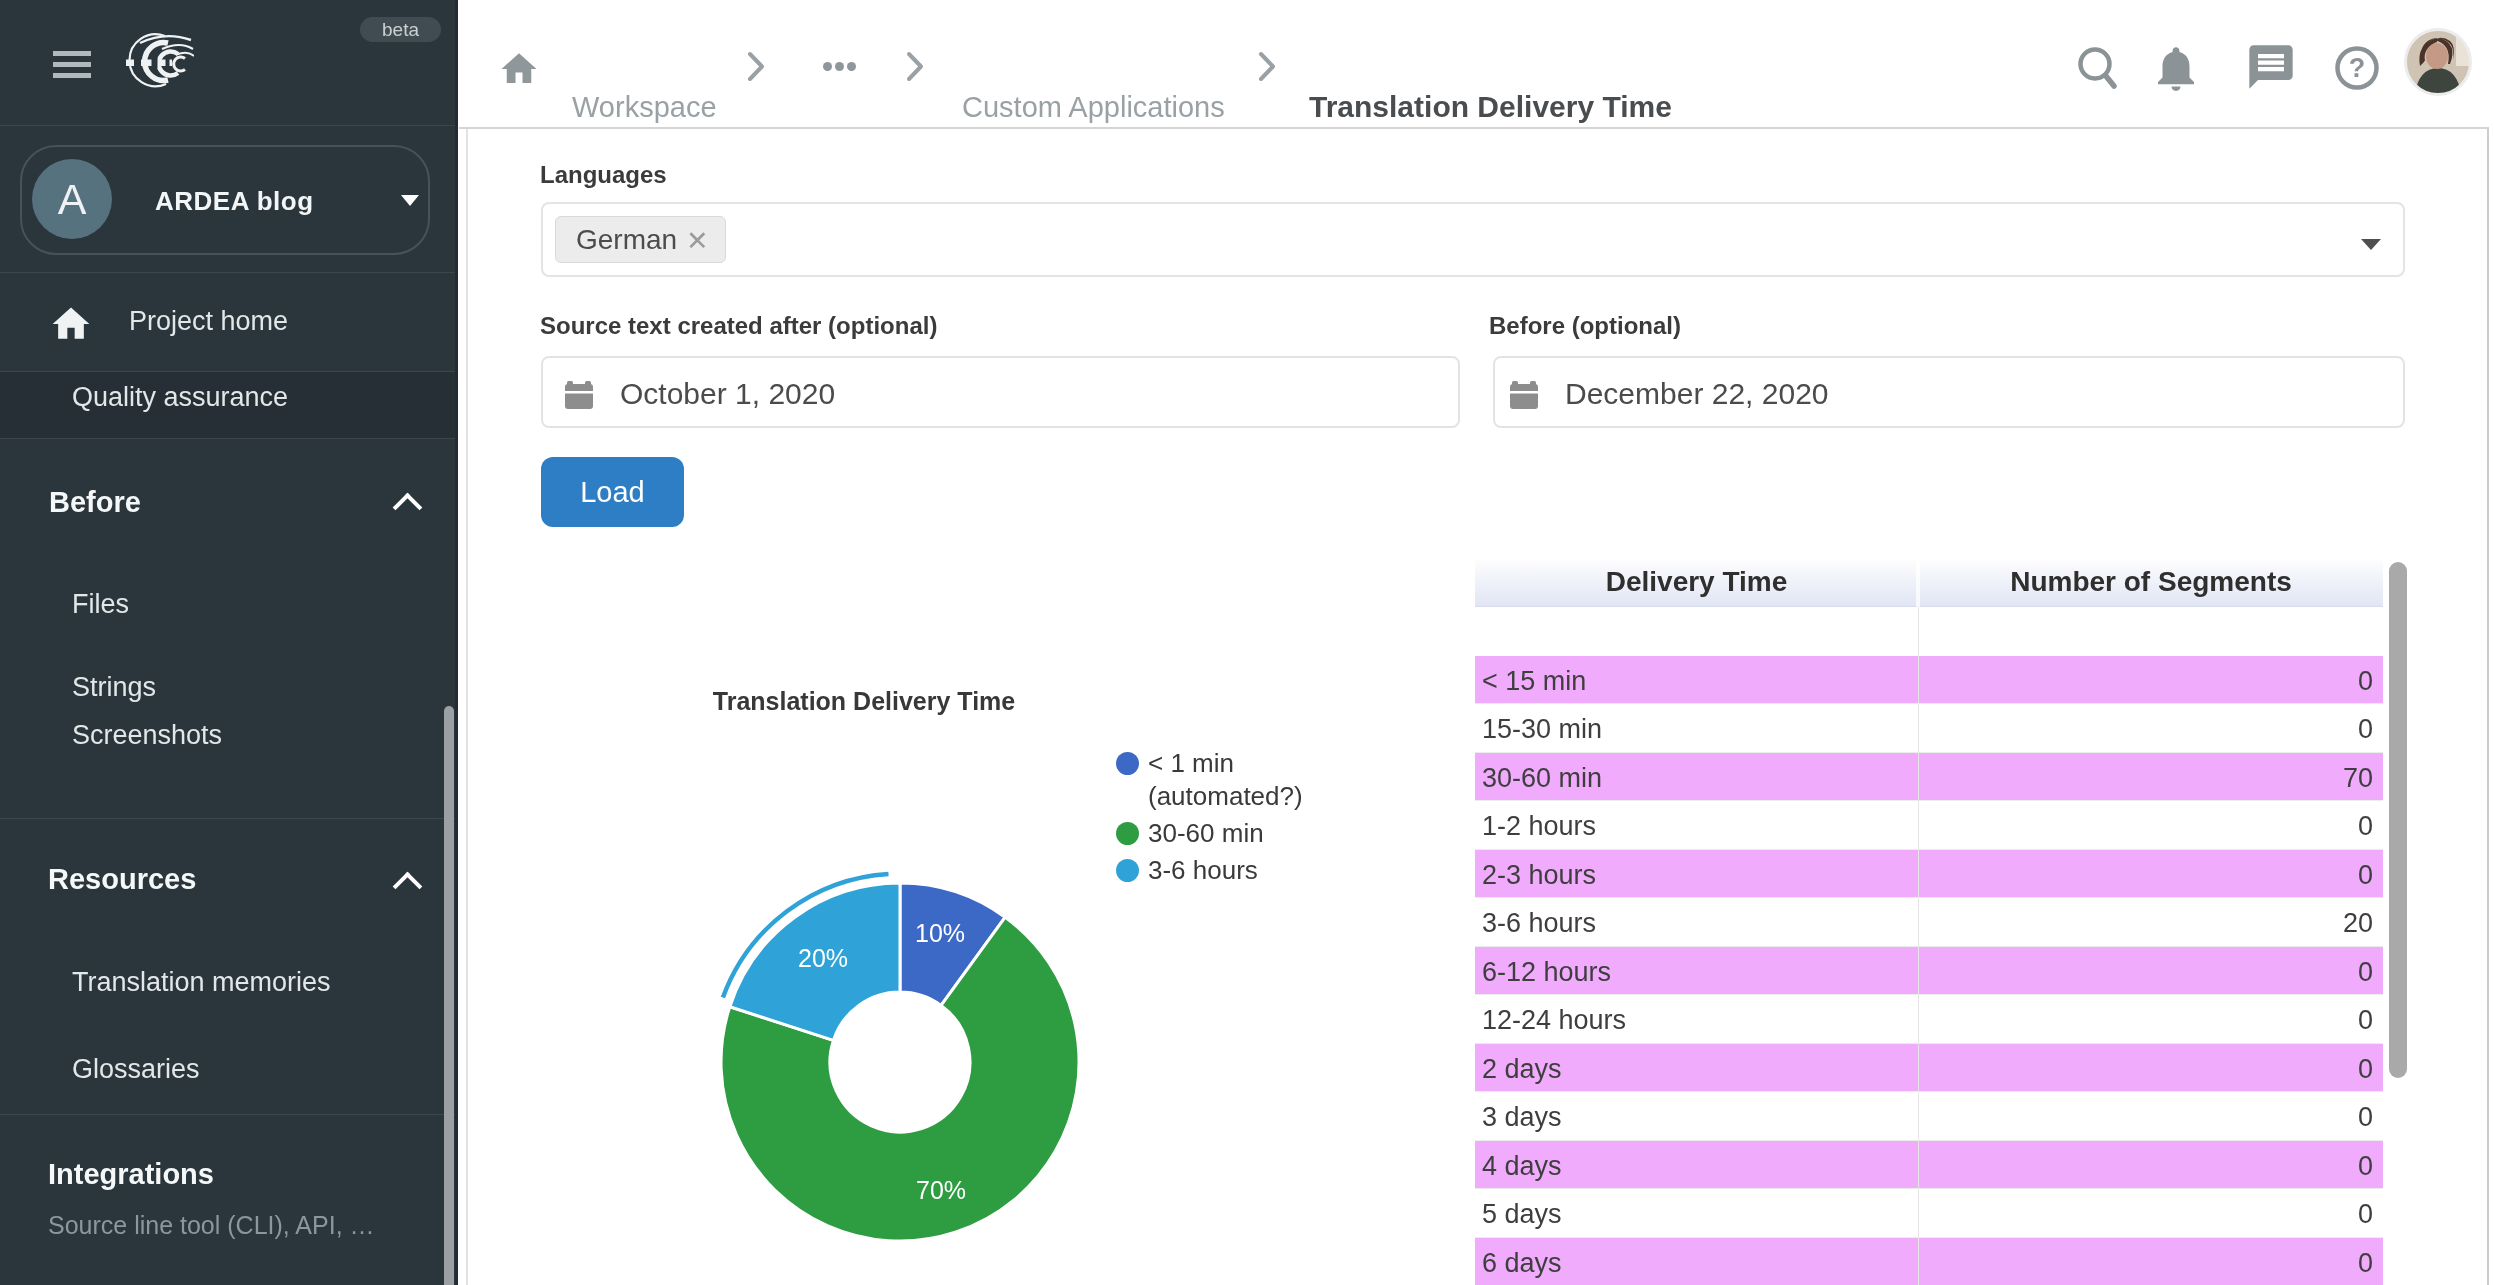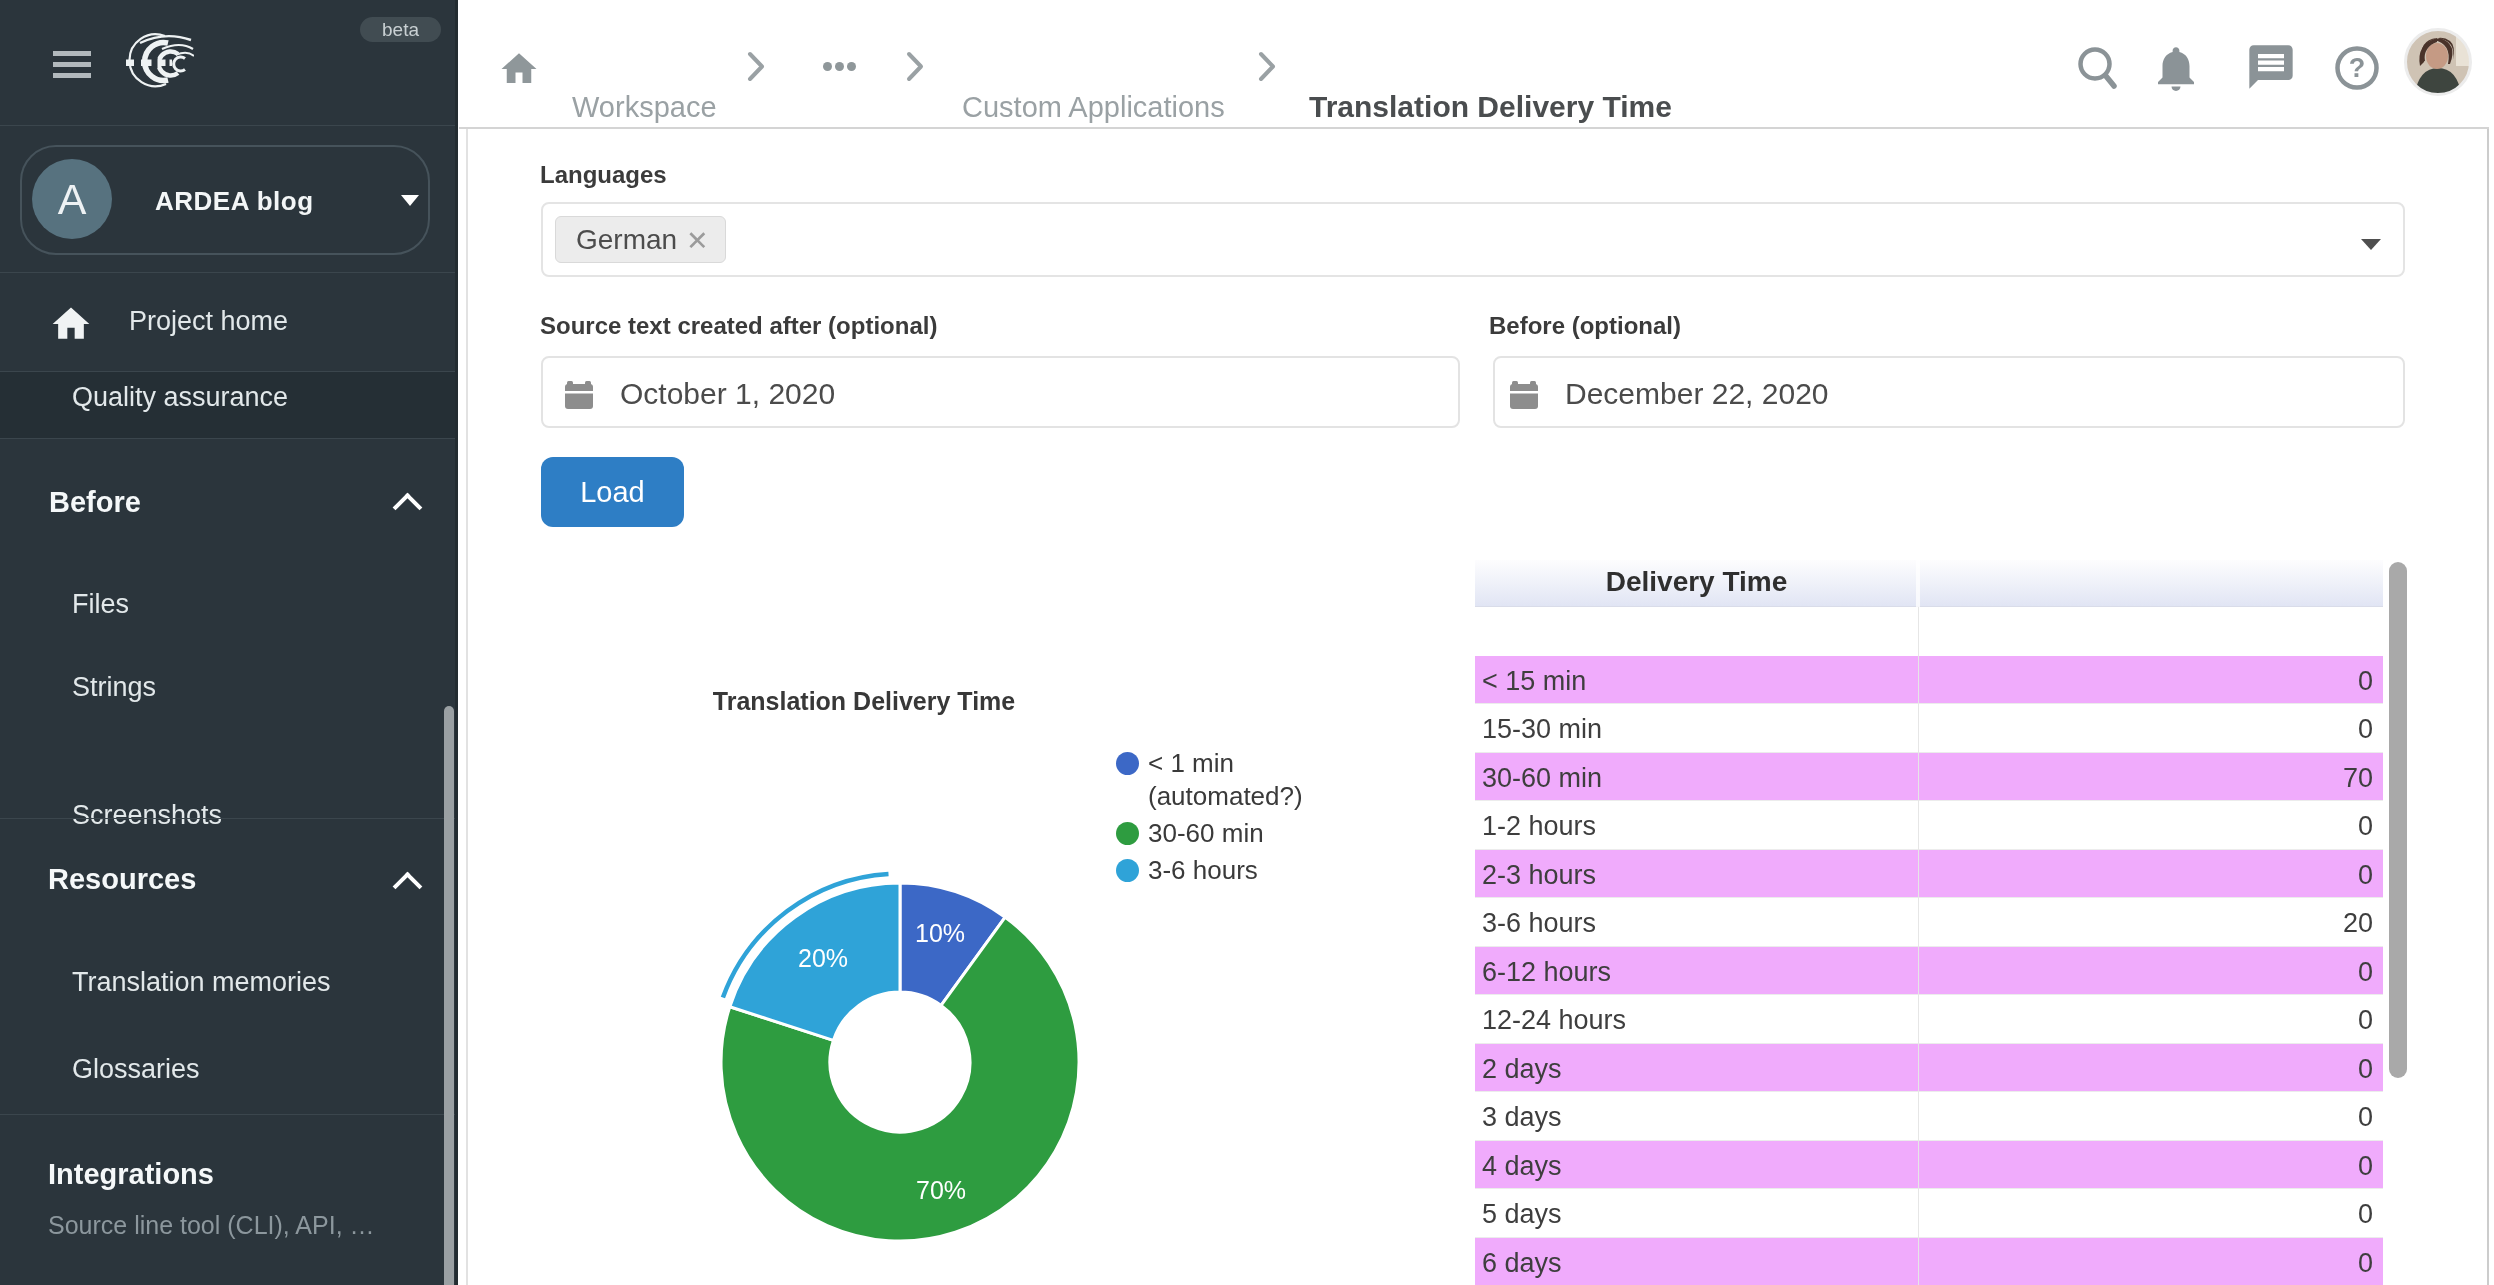--- a/index.html
+++ b/index.html
@@ -86,21 +86,21 @@
     </svg>
     <div class="sb-item" style="left:129px;top:306px;">Project home</div>
     <div class="sb-div" style="top:371px"></div>
     <div style="position:absolute;left:0;top:372px;width:458px;height:66px;background:#252f35;"></div>
     <div class="sb-item" style="left:72px;top:382px;">Quality assurance</div>
     <div class="sb-div" style="top:438px"></div>
     <div class="sb-head" style="left:49px;top:486px;">Before</div>
     <div class="chevup" style="left:397px;top:497px;"></div>
     <div class="sb-item" style="left:72px;top:589px;text-align:center;">Files</div>
     <div class="sb-item" style="left:72px;top:672px;">Strings</div>
-    <div class="sb-item" style="left:72px;top:800px;">Screenshots</div>
+    <div class="sb-item" style="left:72px;top:720px;">Screenshots</div>
     <div class="sb-div" style="top:818px"></div>
     <div class="sb-head" style="left:48px;top:863px;">Resources</div>
     <div class="chevup" style="left:397px;top:876px;"></div>
     <div class="sb-item" style="left:72px;top:967px;">Translation memories</div>
     <div class="sb-item" style="left:72px;top:1054px;">Glossaries</div>
     <div class="sb-div" style="top:1114px"></div>
     <div class="sb-head" style="left:48px;top:1158px;">Integrations</div>
     <div class="sb-item" style="left:48px;top:1211px;color:#8c979d;font-size:25px;">Source line tool (CLI), API, …</div>
     <div class="sb-scroll"></div>
     <div style="position:absolute;left:455px;top:0;width:3px;height:1285px;background:#232c31;"></div>
@@ -201,20 +201,21 @@
   <div class="legdot" style="left:1116px;top:752px;background:#3c68c6;"></div>
   <div class="legtxt" style="left:1148px;top:748px;">&lt; 1 min</div>
   <div class="legtxt" style="left:1148px;top:781px;">(automated?)</div>
   <div class="legdot" style="left:1116px;top:822px;background:#2e9c40;"></div>
   <div class="legtxt" style="left:1148px;top:818px;">30-60 min</div>
   <div class="legdot" style="left:1116px;top:859px;background:#2fa3d8;"></div>
   <div class="legtxt" style="left:1148px;top:855px;">3-6 hours</div>
 
   <div class="thead"></div>
   <div class="th" style="left:1475px;width:443px;">Delivery Time</div>
+  <div class="th" style="left:1919px;width:464px;">Number of Segments</div>
   <div class="trow alt" style="top:655.5px;height:48.5px;">
       <span class="td-l">&lt; 15 min</span>
       <span class="td-r">0</span>
     </div>
   <div class="trow" style="top:704px;height:48.5px;">
       <span class="td-l">15-30 min</span>
       <span class="td-r">0</span>
     </div>
   <div class="trow alt" style="top:752.5px;height:48.5px;">
       <span class="td-l">30-60 min</span>

